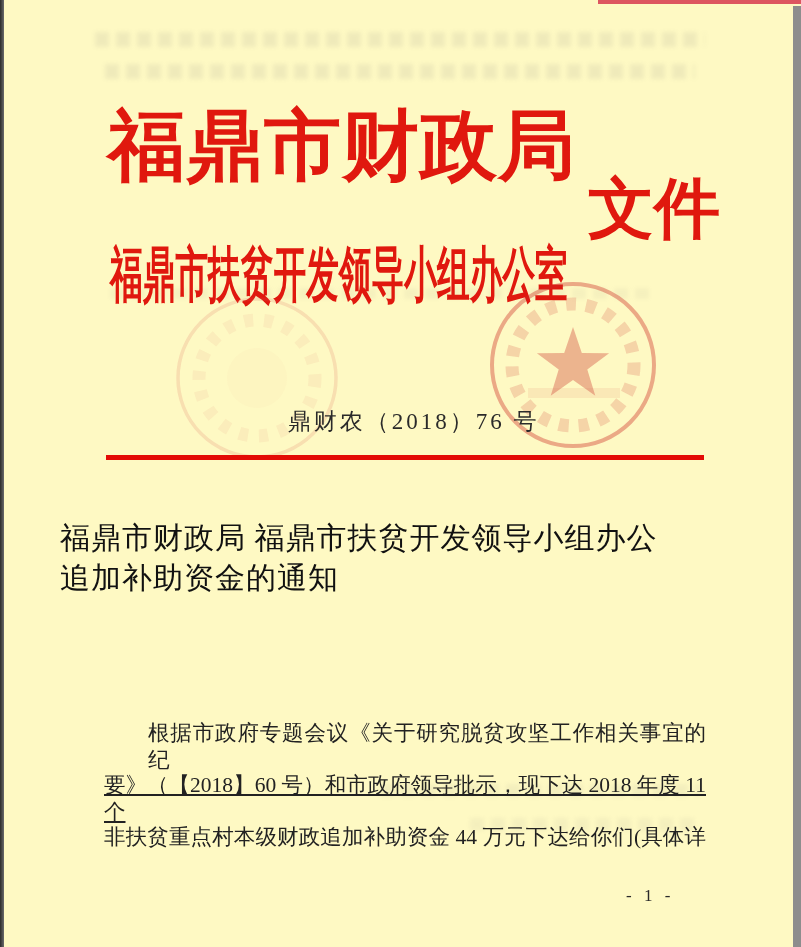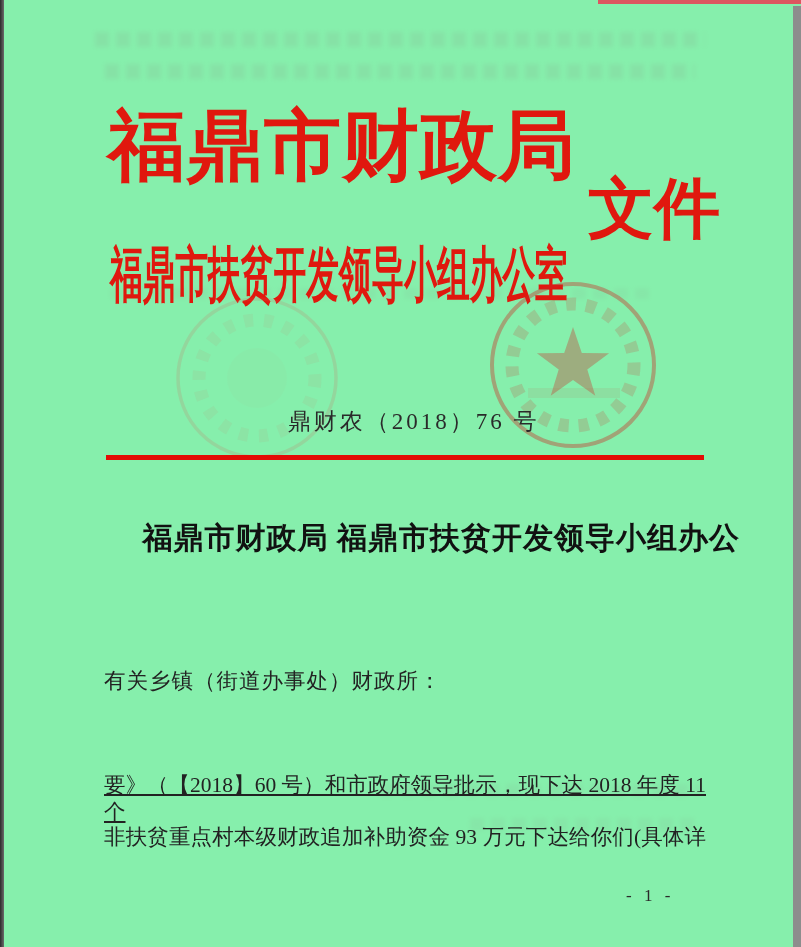--- a/index.html
+++ b/index.html
@@ -3,21 +3,21 @@
 <meta charset="utf-8">
 <style>
   html,body{margin:0;padding:0;}
   body{
     width:801px;height:947px;overflow:hidden;
     background:#eceae8;
     font-family:"Liberation Serif","DejaVu Serif",serif;
   }
   .page{
     position:relative;width:801px;height:947px;
-    background:#86efac;
+    background:#fef9c3;
   }
   
   .edge-left{position:absolute;left:0;top:0;width:4px;height:947px;
     background:linear-gradient(90deg,#2b2b2b,#6b6b6b);}
   .edge-right{position:absolute;right:0;top:6px;width:8px;height:941px;background:#8d8d8d;}
   .top-red-line{position:absolute;left:598px;top:0;width:203px;height:4px;background:#dd5660;}
   .smudge{position:absolute;filter:blur(2px);opacity:.12;
     background:repeating-linear-gradient(90deg,#8a887e 0 14px,transparent 14px 21px);}
   
   .agency-primary{
@@ -41,21 +41,21 @@
   
   .doc-number{
     position:absolute;left:0;top:406px;width:801px;
     text-align:center;padding-left:26px;box-sizing:border-box;
     font-size:23px;color:#2a2a2a;letter-spacing:3px;
   }
   .red-rule{position:absolute;left:106px;top:455px;width:598px;height:5px;background:#e30b05;}
   
   .title{
     position:absolute;left:60px;top:518px;width:680px;
-    text-align:right;font-weight:700;color:#111;
+    text-align:left;font-weight:400;color:#111;
     font-size:30px;line-height:40px;letter-spacing:1px;
   }
   
   .bodyline{
     position:absolute;left:104px;width:602px;
     font-size:21.5px;color:#222;line-height:27px;white-space:nowrap;
   }
   .just{white-space:normal;text-align:justify;text-align-last:justify;}
   .salutation{top:668px;letter-spacing:1px;}
   .p1{top:720px;padding-left:44px;width:558px;}
@@ -96,21 +96,22 @@
     <polygon points="107,67 115.8,92.9 143.1,93.3 121.3,109.6 129.3,135.7 107,120 84.7,135.7 92.7,109.6 70.9,93.3 98.2,92.9" fill="rgba(203,48,40,0.40)"></polygon>
     <rect x="62" y="128" width="92" height="10" fill="rgba(204,60,52,0.10)"></rect>
   </svg>
 
   <div class="doc-number">鼎财农（2018）76 号</div>
 
   <div class="red-rule"></div>
 
   <div class="title">
     <div>福鼎市财政局 福鼎市扶贫开发领导小组办公</div>
+    <div>追加补助资金的通知</div>
   </div>
 
-  <div class="bodyline salutation">有关乡镇（街道办事处）财政所：</div>
+  <div class="bodyline p1 just">根据市政府专题会议《关于研究脱贫攻坚工作相关事宜的纪</div>
   <div class="bodyline p2 just">要》（【2018】60 号）和市政府领导批示，现下达 2018 年度 11 个</div>
-  <div class="bodyline p3 just">非扶贫重点村本级财政追加补助资金 93 万元下达给你们(具体详</div>
+  <div class="bodyline p3 just">非扶贫重点村本级财政追加补助资金 44 万元下达给你们(具体详</div>
 
   <div class="page-number">- 1 -</div>
 
 </div>
 
 </body></html>

